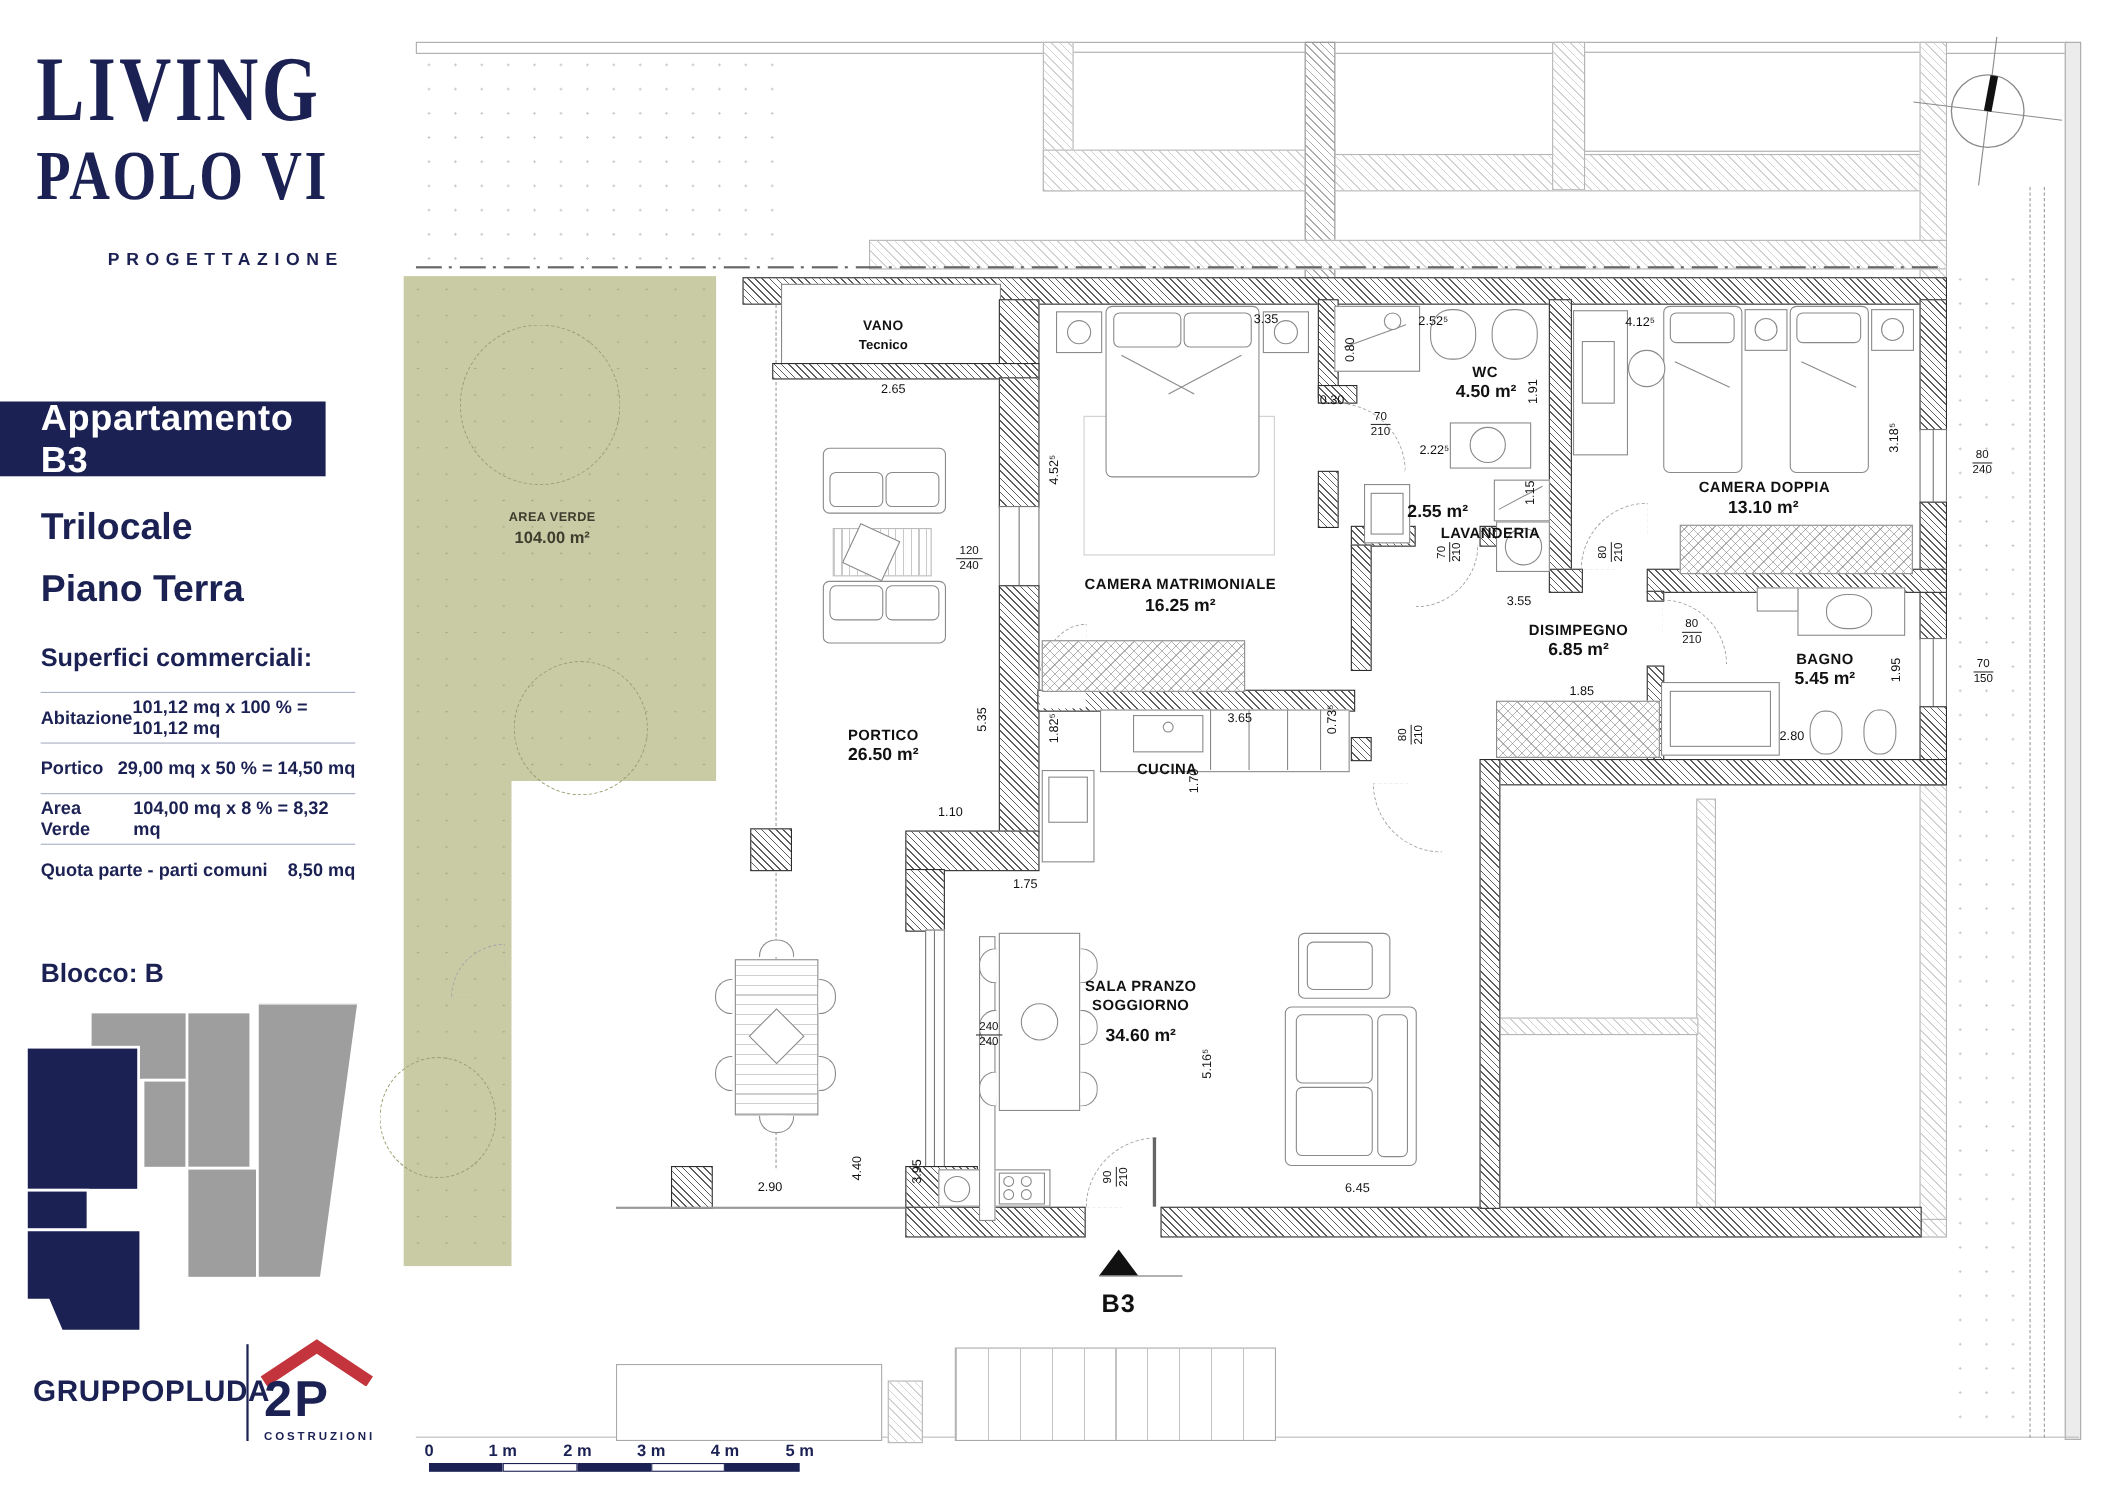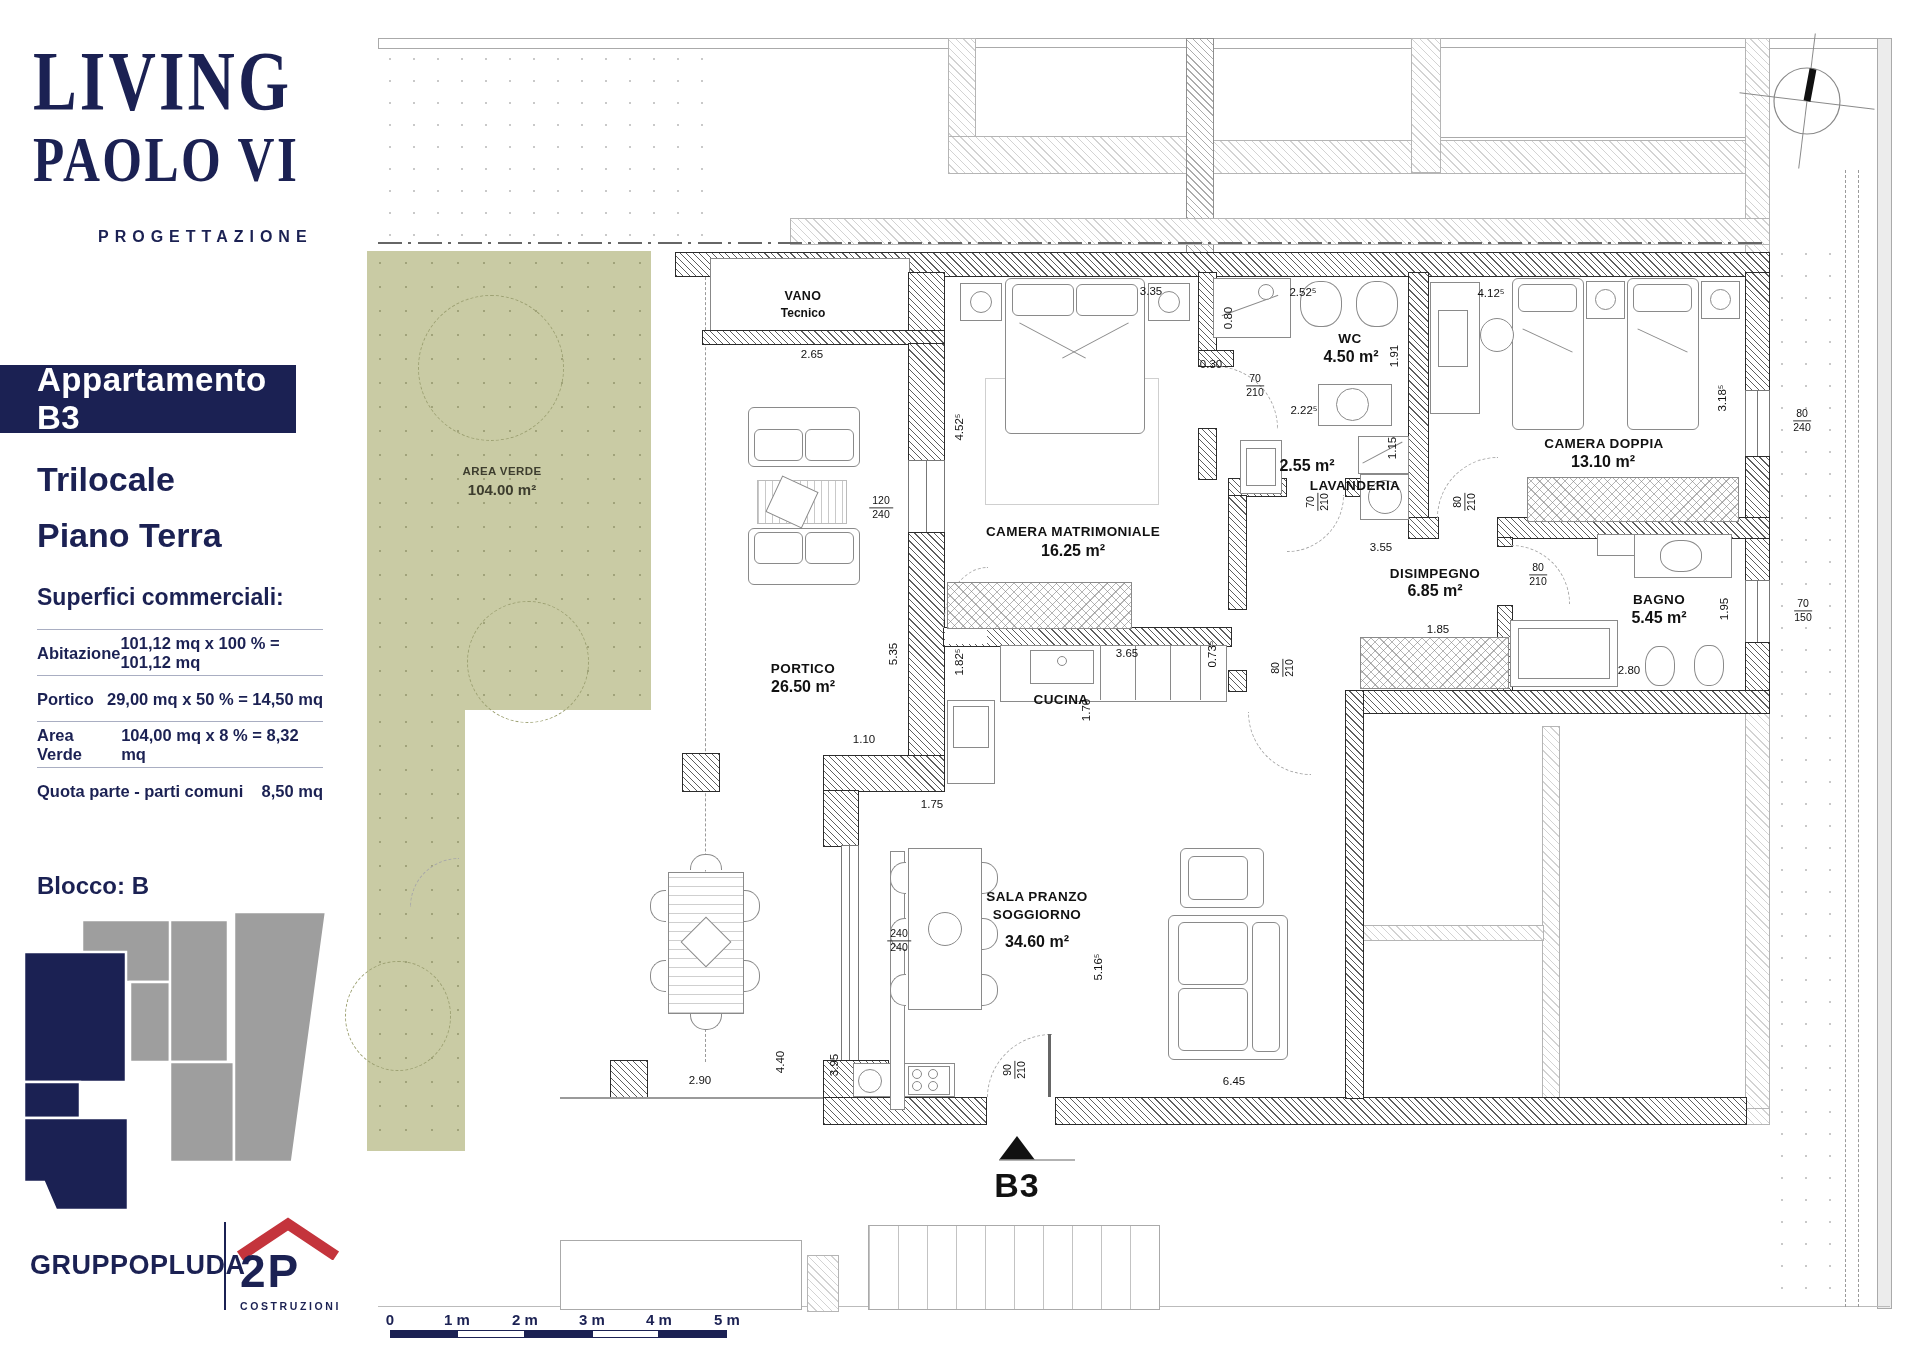--- a/index.html
+++ b/index.html
@@ -409,21 +409,21 @@
     </div>
   <div class="fracv" style="left:1015px;top:1070px;">
     <span class="t">90</span>
     <span>210</span>
     </div>
 
   <svg class="abs" style="left:985px;top:1130px;width:100px;height:36px;" viewBox="0 0 100 36">
     <polygon points="14,30 32,6 50,30" fill="#111"></polygon>
     <line x1="14" y1="30" x2="90" y2="30" stroke="#999" stroke-width="1.5"></line>
   </svg>
-  <div class="lbl" style="left:1017px;top:1185px;font-size:34px;letter-spacing:1px;">B3</div>
+  <div class="lbl" style="left:1017px;top:1185px;font-size:23px;letter-spacing:1px;">B3</div>
 
   <svg class="abs" style="left:1737px;top:33px;width:140px;height:140px;" viewBox="0 0 140 140">
     <circle cx="70" cy="68" r="33" fill="none" stroke="#8a8a8a" stroke-width="1.2"></circle>
     <line x1="70" y1="0" x2="70" y2="136" stroke="#8a8a8a" stroke-width="1" transform="rotate(7 70 68)"></line>
     <line x1="2" y1="68" x2="138" y2="68" stroke="#8a8a8a" stroke-width="1" transform="rotate(7 70 68)"></line>
     <line x1="70" y1="68" x2="76" y2="36" stroke="#111" stroke-width="7"></line>
   </svg>
 
   <div class="scl" style="left:390px;">0</div>
   <div class="scl" style="left:457px;">1 m</div>

